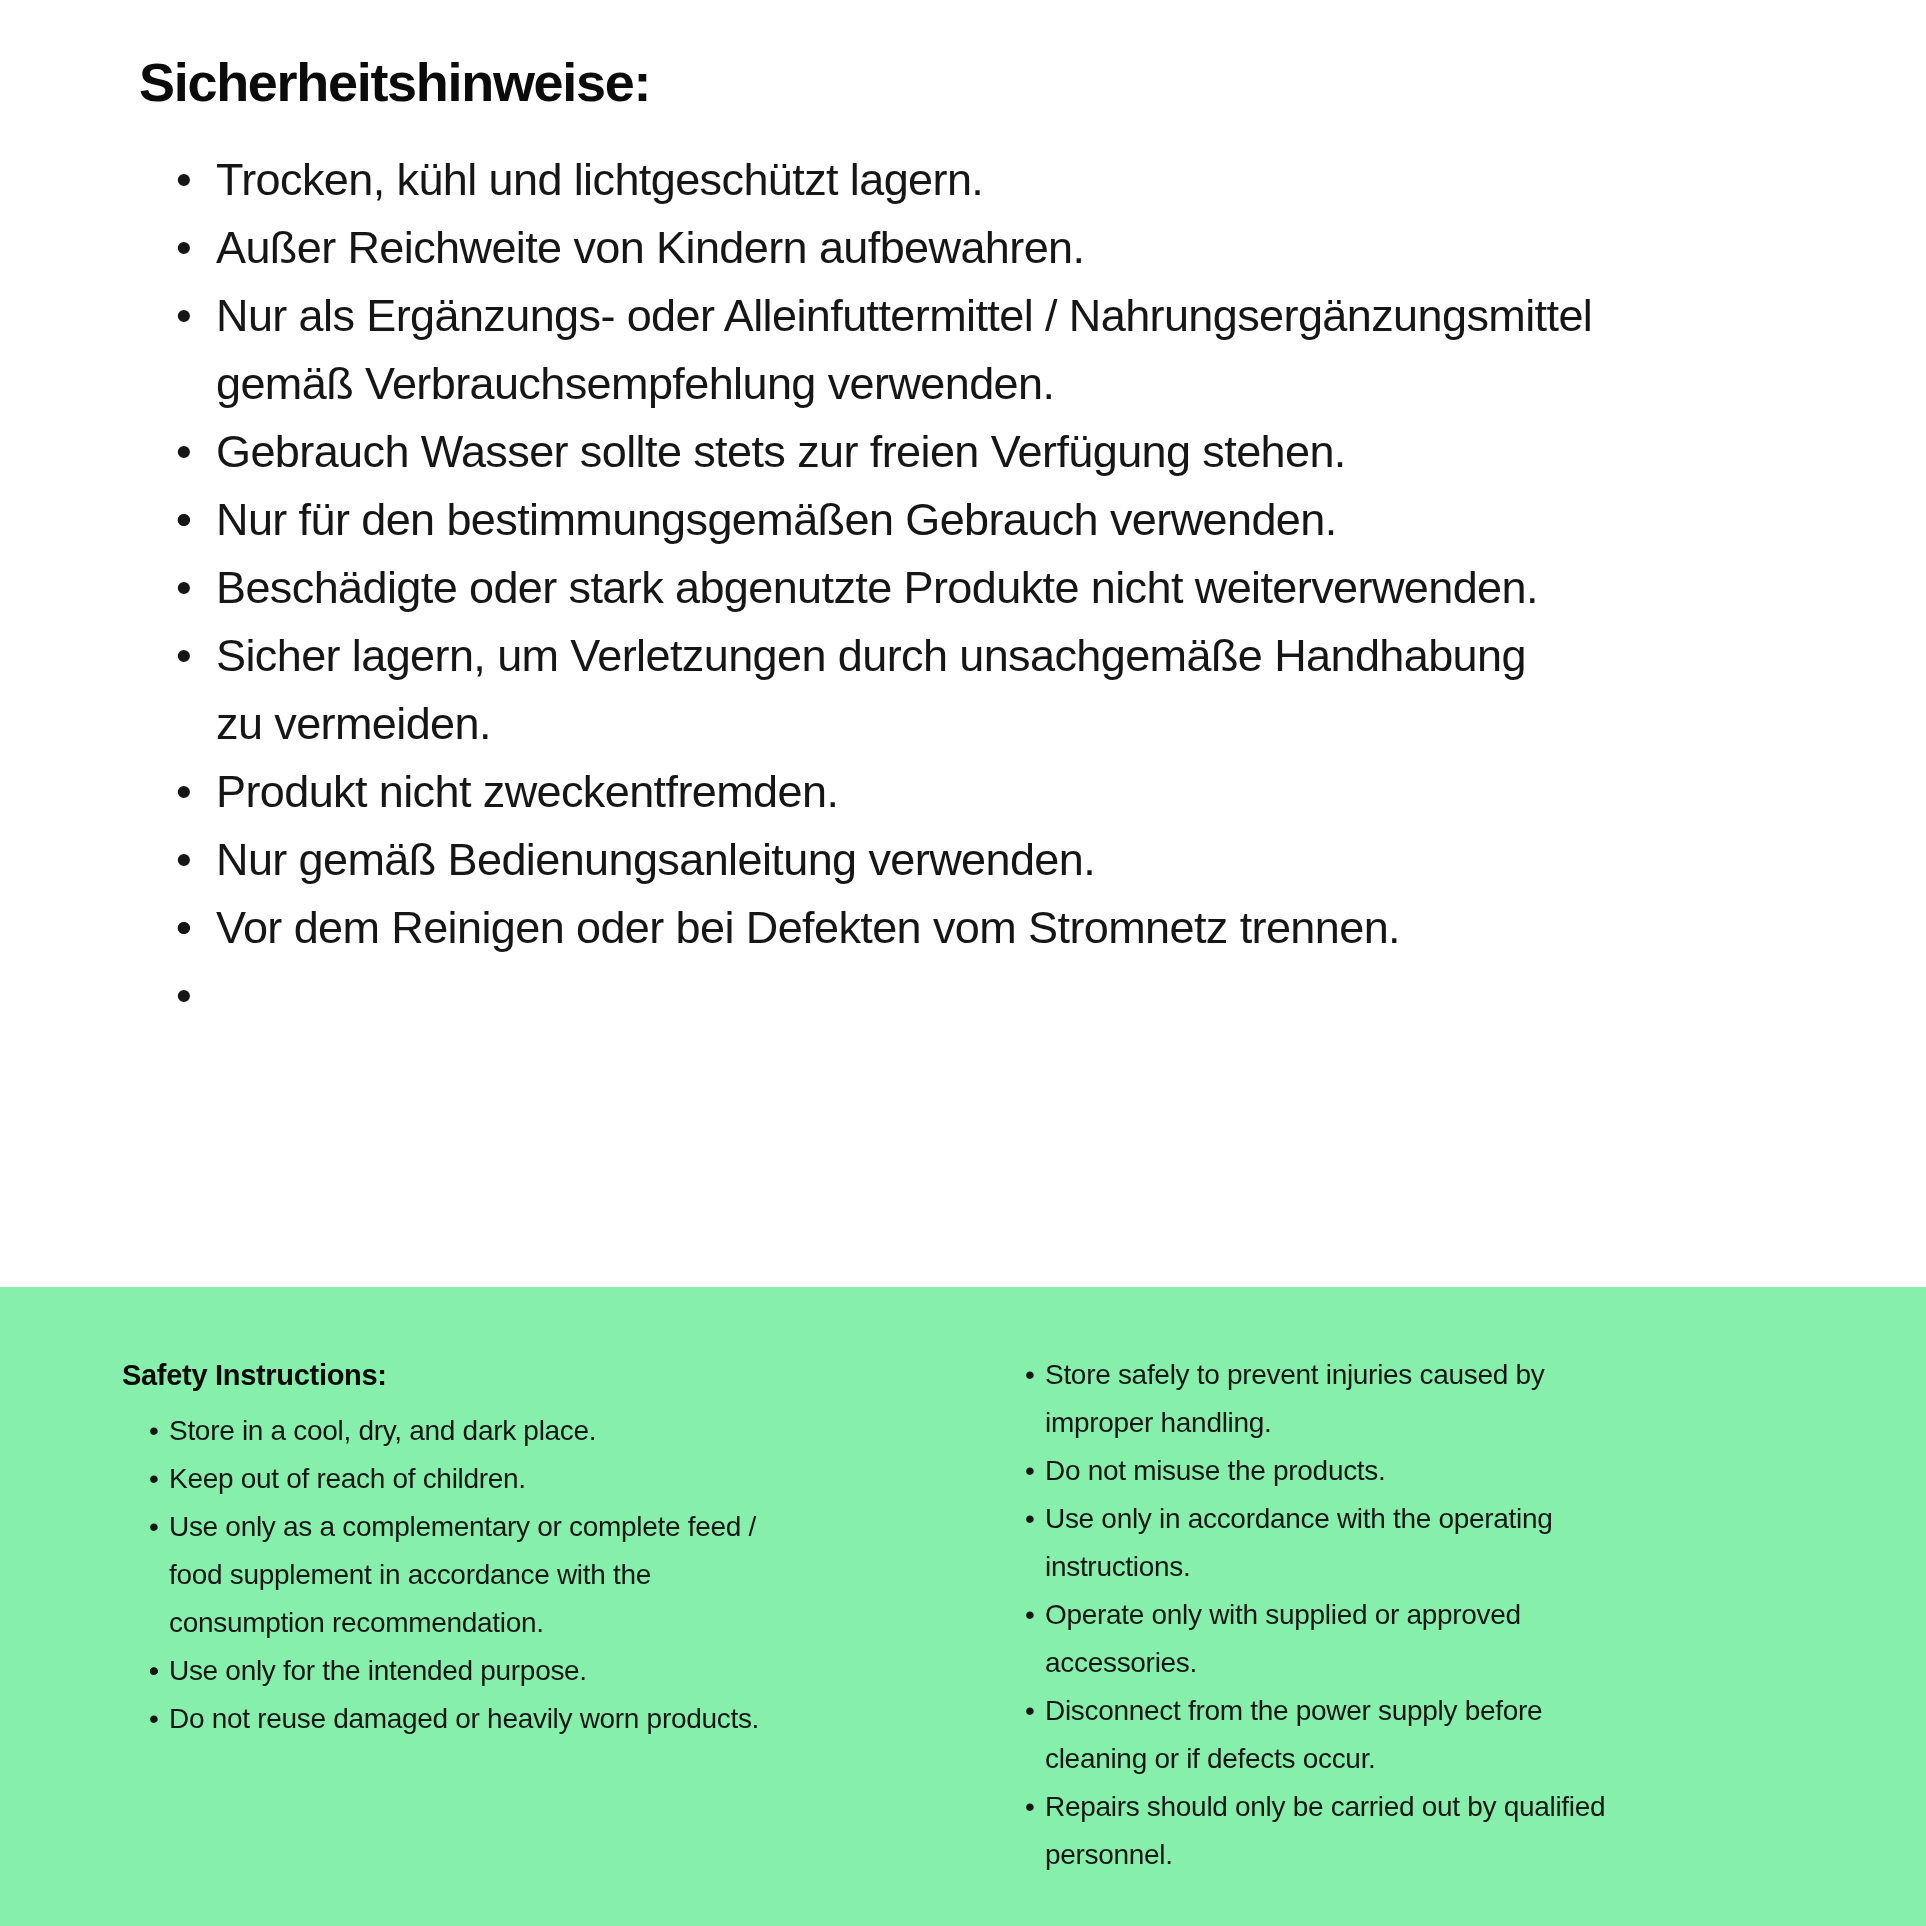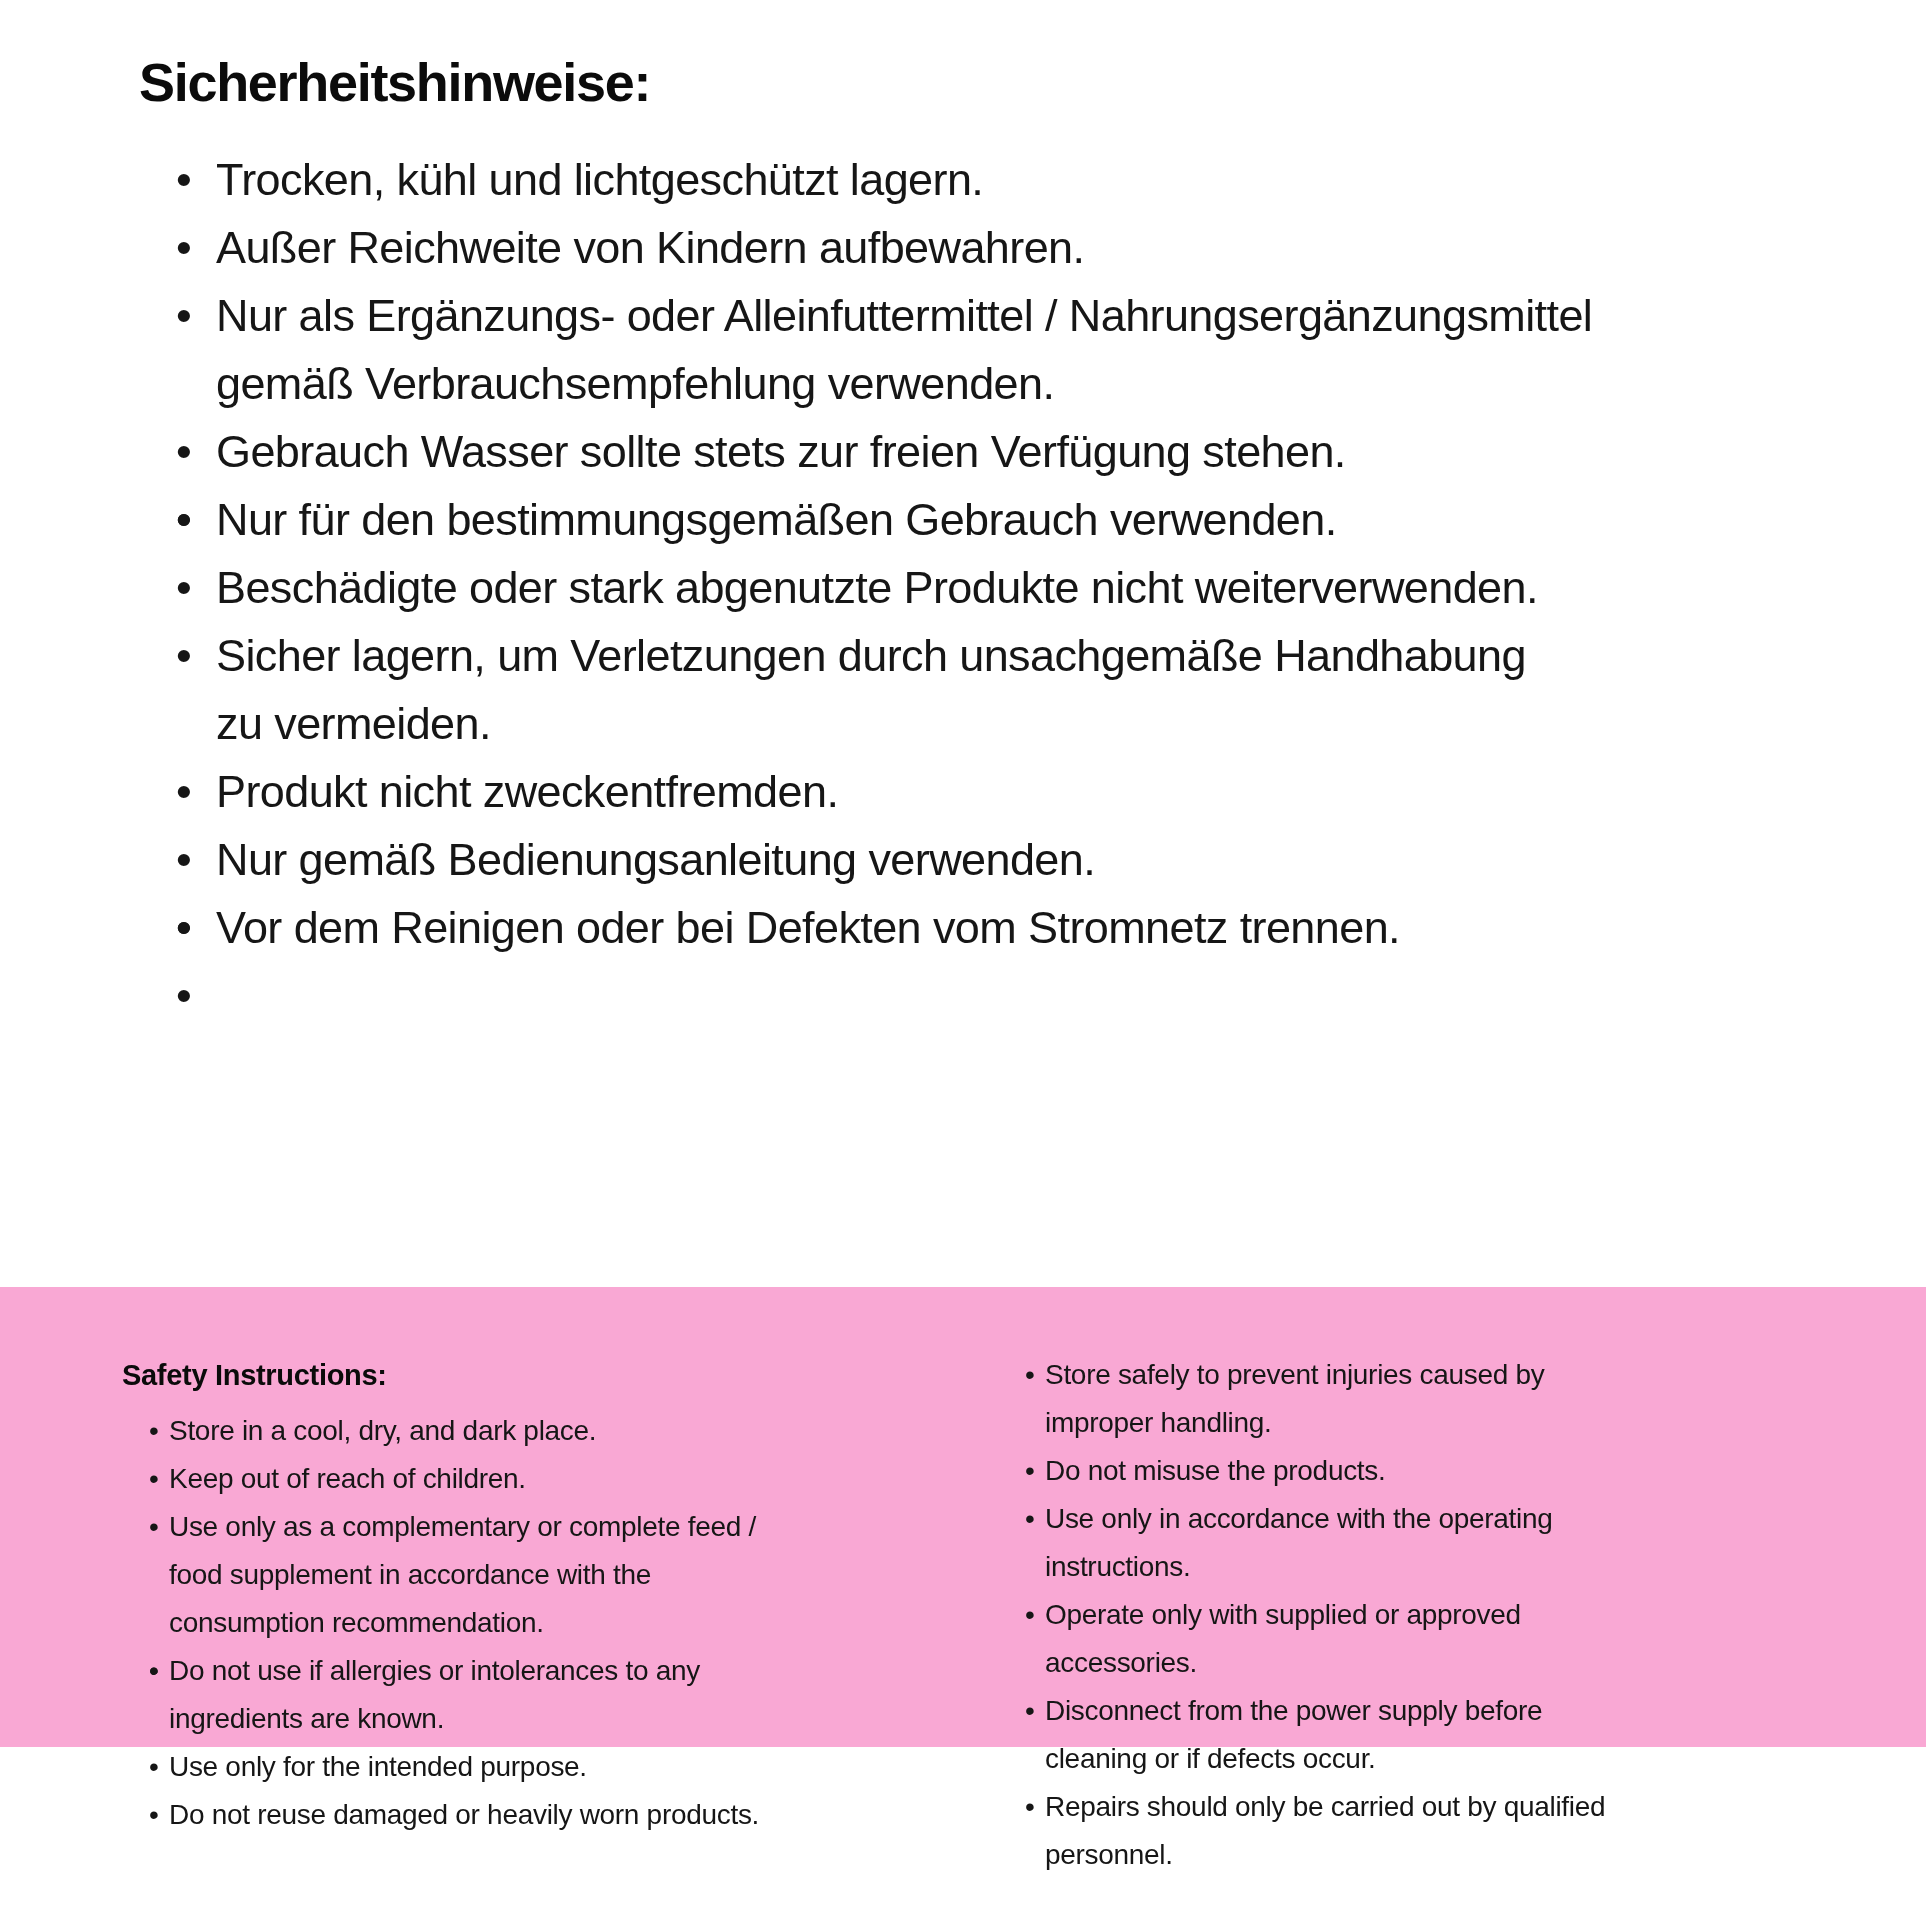--- a/index.html
+++ b/index.html
@@ -48,22 +48,22 @@
     position: absolute;
     left: 37px;
     top: 0;
   }
 
   
   .section-en {
     position: absolute;
     top: 1287px; left: 0;
     width: 1926px;
-    height: 460px;
-    background: #f9a8d4;
+    height: 639px;
+    background: #86efac;
     box-sizing: border-box;
   }
   .en-inner {
     display: flex;
     padding: 64px 26px 0 122px;
   }
   .col-left {
     width: 876px;
     flex: none;
   }
@@ -197,22 +197,20 @@
 food supplement in accordance with the
 consumption recommendation.</span>
             </li>
 
             <li class="item">
               <span class="bullet">•</span>
             </li>
 
             <li class="item">
               <span class="bullet">•</span>
-              <span class="item-text">Do not use if allergies or intolerances to any
-ingredients are known.</span>
             </li>
 
             <li class="item">
               <span class="bullet">•</span>
               <span class="item-text">Use only for the intended purpose.</span>
             </li>
 
             <li class="item">
               <span class="bullet">•</span>
               <span class="item-text">Do not reuse damaged or heavily worn products.</span>

